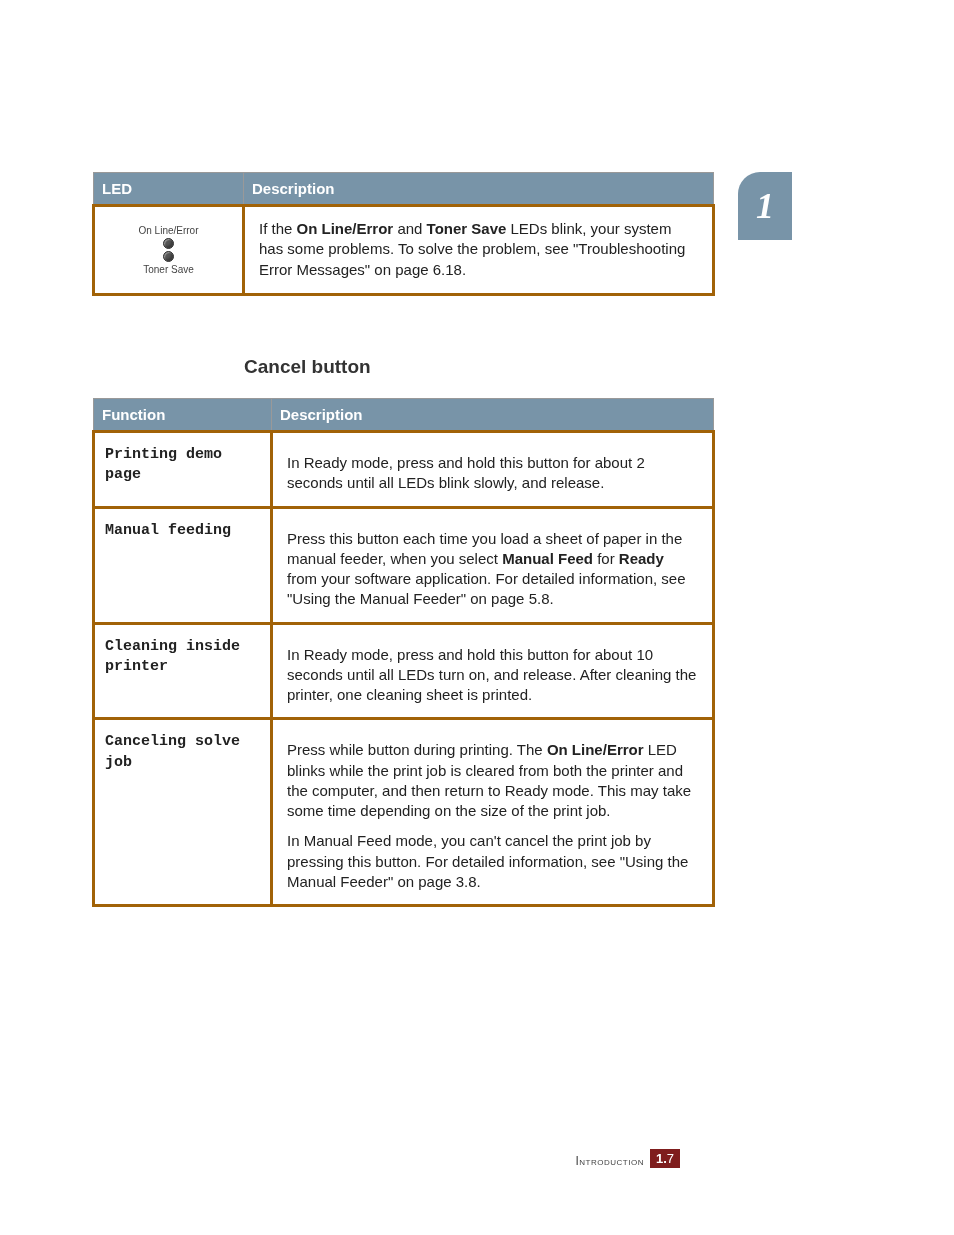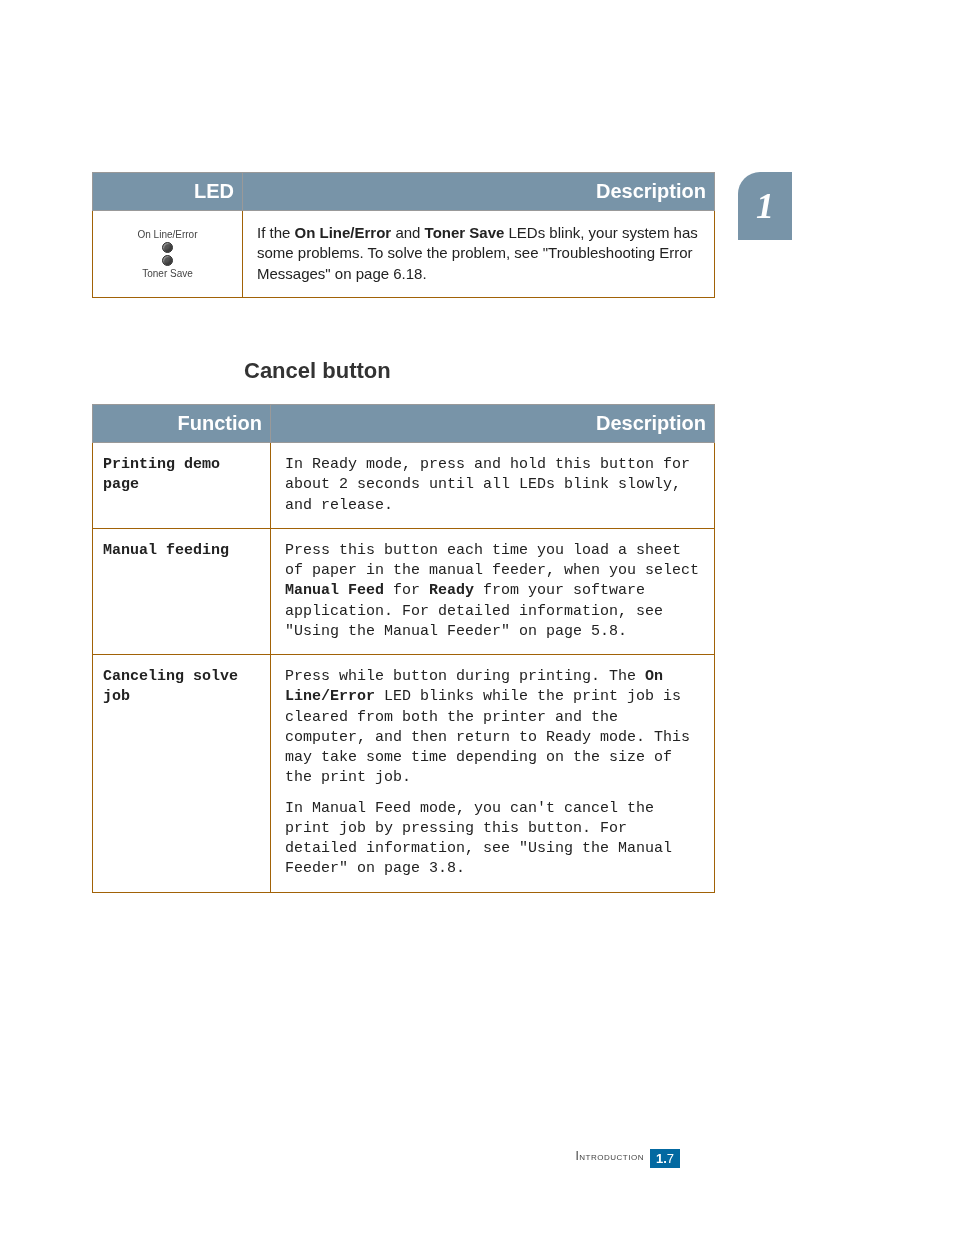--- a/index.html
+++ b/index.html
@@ -39,27 +39,27 @@
 
   
   table.tbl {
     border-collapse: collapse;
     width: 100%;
   }
   .tbl th {
     background: #7894a8;
     color: #fff;
     font-weight: bold;
-    font-size: 20px;
+    font-size: 15px;
     padding: 7px 8px;
     border: 1px solid #999;
-    text-align: right;
+    text-align: left;
   }
   .tbl td {
-    border: 1px solid #a16207;
+    border: 3px solid #a16207;
     padding: 12px 14px;
     font-size: 15px;
     vertical-align: top;
     line-height: 1.35;
   }
   .tbl1 { margin-bottom: 60px; }
   .tbl1 col.c1 { width: 150px; }
   .tbl1 col.c2 { }
   .led-diagram {
     display: flex;
@@ -71,53 +71,53 @@
     color: #444;
     line-height: 1.1;
   }
   .led-dot {
     width: 11px; height: 11px; border-radius: 50%;
     background: #555;
     border: 1px solid #333;
     box-shadow: inset -2px -2px 2px rgba(0,0,0,0.3), inset 1px 1px 1px rgba(255,255,255,0.4);
   }
   .section-heading {
-    font-size: 22px;
+    font-size: 19px;
     font-weight: bold;
     color: #333;
     margin: 54px 0 20px 152px;
   }
   .tbl2 col.c1 { width: 178px; }
   .tbl2 col.c2 { }
   .tbl2 td.fn {
     font-weight: bold;
     font-size: 15px;
     padding-left: 10px;
     padding-right: 10px;
     font-family: Liberation Mono, monospace;
   }
-  .desc-p { margin: 0 0 10px 0; font-family: Liberation Mono, monospace; }
+  .desc-p { margin: 8px 0 10px 0; }
   .desc-p:last-child { margin-bottom: 0; }
 
   .footer {
     position: absolute;
     right: 274px;
     bottom: 67px;
     display: flex;
-    align-items: flex-start;
+    align-items: flex-end;
     gap: 6px;
     font-size: 12px;
     color: #444;
   }
   .footer .small-caps {
     font-variant: small-caps;
     letter-spacing: 0.5px;
   }
   .footer .page-num {
-    background: #0369a1;
+    background: #7f1d1d;
     color: #fff;
     font-weight: bold;
     padding: 2px 2px 2px 6px;
     font-size: 13px;
     display: inline-block;
   }
   .footer .page-sub {
     font-weight: normal;
     color: #fff;
     padding-right: 4px;
@@ -182,20 +182,26 @@
               <p class="desc-p"><span>In Ready mode, press and hold this button for about 2 seconds until all LEDs blink slowly, and release.</span></p>
             </td>
           </tr>
           <tr>
             <td class="fn">Manual feeding</td>
             <td>
               <p class="desc-p"><span>Press this button each time you load a sheet of paper in the manual feeder, when you select </span><b>Manual Feed</b><span> for </span><b>Ready</b><span> from your software application. For detailed information, see "Using the Manual Feeder" on page 5.8.</span></p>
             </td>
           </tr>
           <tr>
+            <td class="fn">Cleaning inside printer</td>
+            <td>
+              <p class="desc-p"><span>In Ready mode, press and hold this button for about 10 seconds until all LEDs turn on, and release. After cleaning the printer, one cleaning sheet is printed.</span></p>
+            </td>
+          </tr>
+          <tr>
             <td class="fn">Canceling solve job</td>
             <td>
               <p class="desc-p"><span>Press while button during printing. The </span><b>On Line/Error</b><span> LED blinks while the print job is cleared from both the printer and the computer, and then return to Ready mode. This may take some time depending on the size of the print job.</span></p>
               <p class="desc-p"><span>In Manual Feed mode, you can't cancel the print job by pressing this button. For detailed information, see "Using the Manual Feeder" on page 3.8.</span></p>
             </td>
           </tr>
         </tbody>
     </table>
 
   </div>

